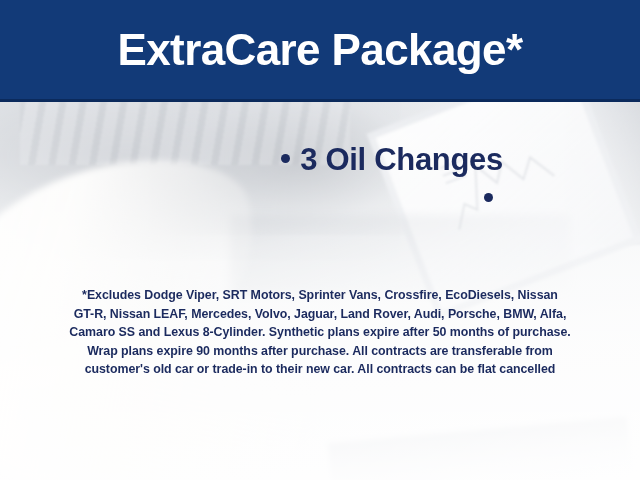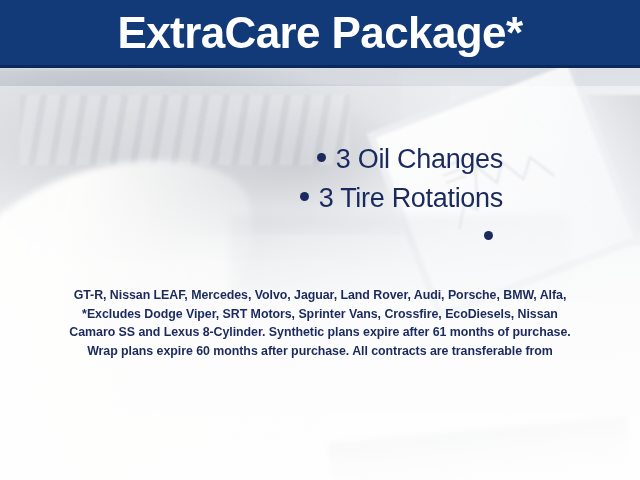--- a/index.html
+++ b/index.html
@@ -146,21 +146,21 @@
                 rgba(255,255,255,0.72) 62%,
                 rgba(255,255,255,0.84) 100%);
     filter: none;
   }
 
   
   .header {
     position: absolute;
     left: 0; top: 0;
     width: 640px;
-    height: 68px;
+    height: 102px;
     background: #123a78;
     box-shadow: inset 0 -3px 0 0 #0b2a5c;
     display: flex;
     align-items: center;
     justify-content: center;
   }
   .header-title {
     color: #ffffff;
     font-size: 44px;
     font-weight: bold;
@@ -172,22 +172,22 @@
 
   
   .bullets {
     position: absolute;
     left: 0; top: 140px;
     width: 503px;
     text-align: right;
     color: #1b2a5e;
   }
   .bullet-line {
-    font-size: 27px;
-    font-weight: normal;
+    font-size: 31px;
+    font-weight: bold;
     line-height: 39px;
     white-space: nowrap;
     letter-spacing: -0.3px;
   }
   .bullet-dot {
     display: inline-block;
     width: 9px;
     height: 9px;
     border-radius: 50%;
     background: #1b2a5e;
@@ -237,27 +237,25 @@
 
   <div class="header">
     <div class="header-title">ExtraCare Package*</div>
   </div>
 
   <div class="bullets">
     <div class="bullet-line">
       <span class="bullet-dot"></span><span>3 Oil Changes</span>
     </div>
     <div class="bullet-line">
-      <span class="bullet-dot"></span><span>3 Tire Rotations</span>
-    </div>
-    <div class="bullet-line">
       <span class="bullet-dot"></span>
     </div>
   </div>
 
   <div class="fineprint">
+    <div>*Excludes Dodge Viper, SRT Motors, Sprinter Vans, Crossfire, EcoDiesels, Nissan</div>
     <div>GT-R, Nissan LEAF, Mercedes, Volvo, Jaguar, Land Rover, Audi, Porsche, BMW, Alfa,</div>
-    <div>*Excludes Dodge Viper, SRT Motors, Sprinter Vans, Crossfire, EcoDiesels, Nissan</div>
-    <div>Camaro SS and Lexus 8-Cylinder. Synthetic plans expire after 61 months of purchase.</div>
-    <div>Wrap plans expire 60 months after purchase. All contracts are transferable from</div>
+    <div>Camaro SS and Lexus 8-Cylinder. Synthetic plans expire after 50 months of purchase.</div>
+    <div>Wrap plans expire 90 months after purchase. All contracts are transferable from</div>
+    <div>customer's old car or trade-in to their new car. All contracts can be flat cancelled</div>
   </div>
 
 </div>
 
 </body></html>

